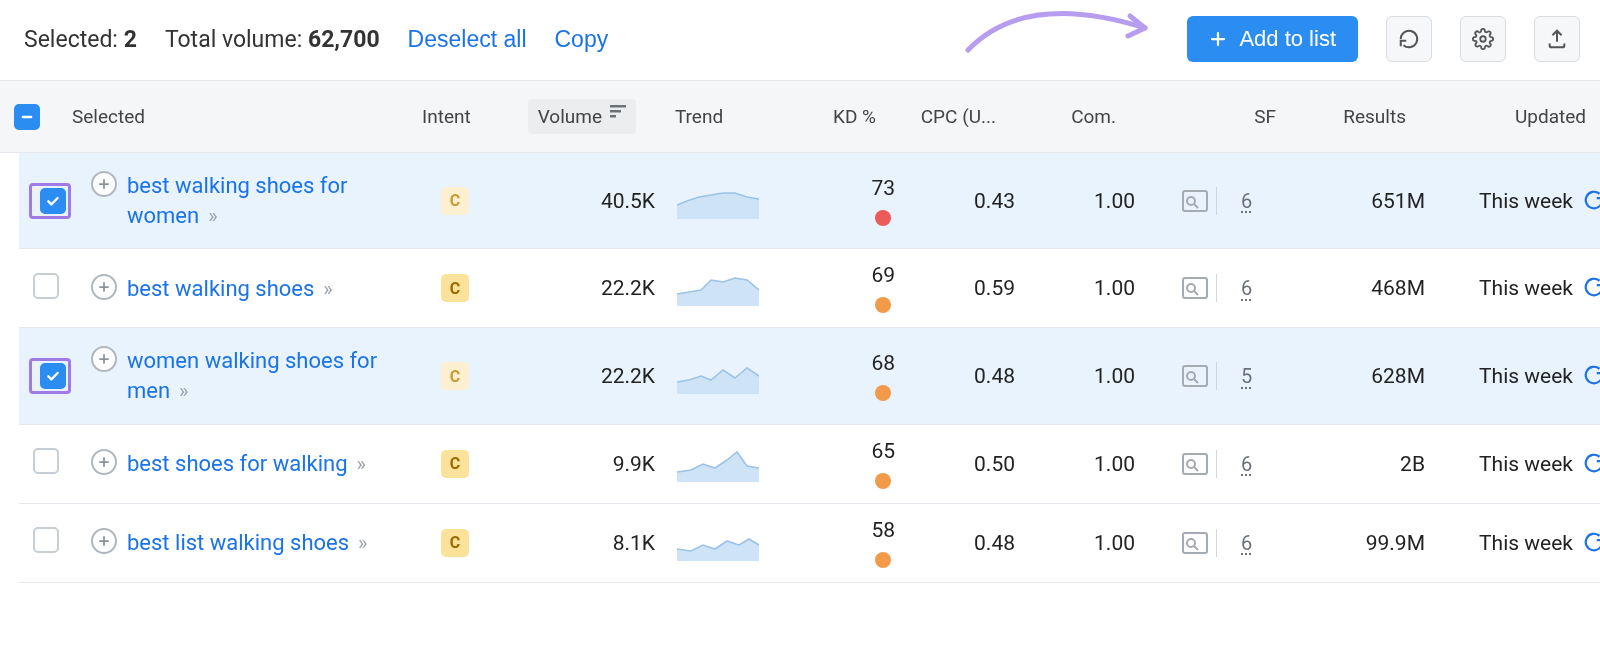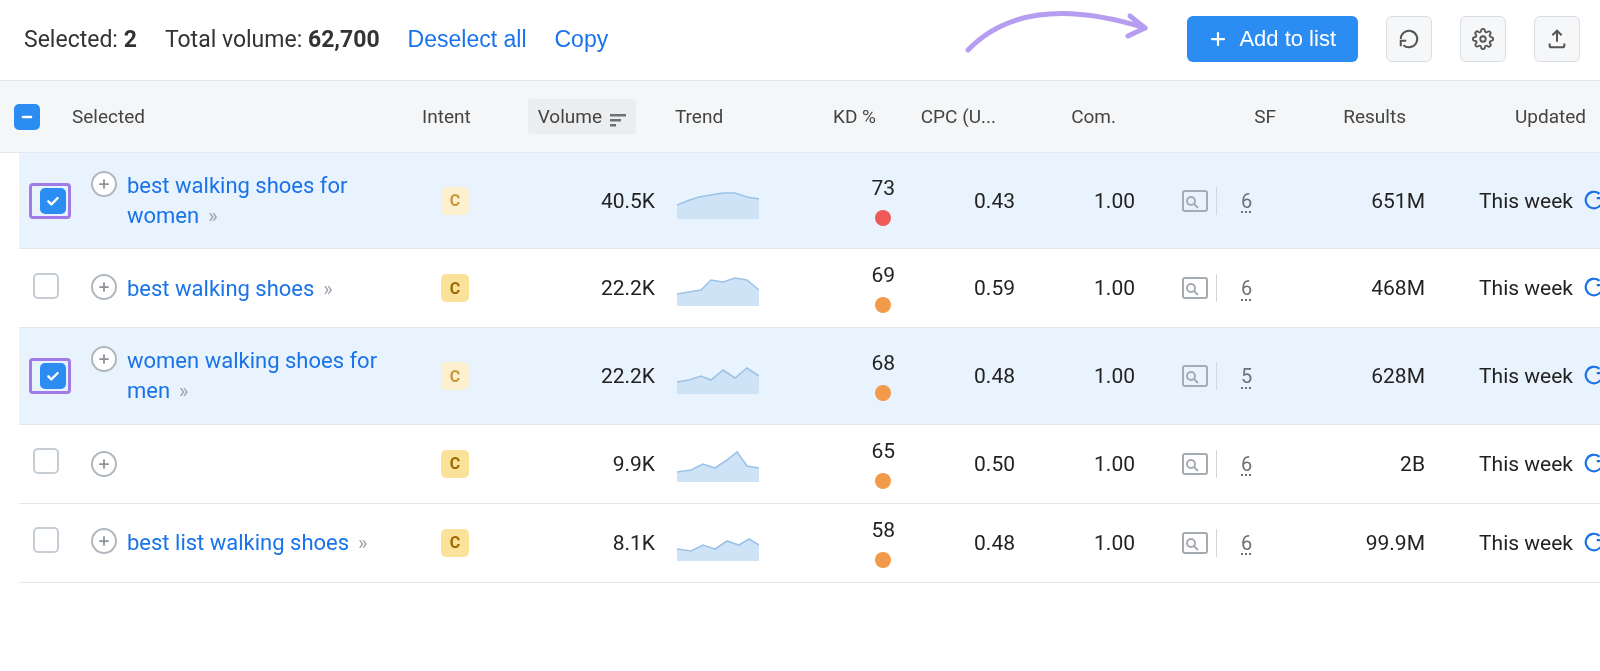--- a/index.html
+++ b/index.html
@@ -140,21 +140,21 @@
     font-size: 16px;
   }
   .intent-badge.faded { background: #fdf0d0; color: #c89a3a; }
 
   
   .vol-header {
     background: #ecedef;
     border-radius: 4px;
     padding: 6px 10px;
     display: inline-flex;
-    align-items: flex-end;
+    align-items: flex-start;
     gap: 8px;
   }
   .sort-icon { color: #6b7178; }
 
   
   .spark { width: 82px; height: 36px; }
 
   
   .kd-wrap { display: inline-flex; align-items: center; gap: 10px; flex-direction: column; }
   .kd-dot { width: 16px; height: 16px; border-radius: 50%; }
@@ -493,20 +493,24 @@
           
         </span>
       </span>
     </div>
     <div class="cell kw-cell">
       <span class="expand-btn">
         <svg width="14" height="14" viewBox="0 0 24 24" fill="none" stroke="currentColor" stroke-width="3" stroke-linecap="round">
               <path d="M12 5v14M5 12h14"></path>
             </svg>
       </span>
+      <span>
+        <a class="kw-text"><span class="kw-label">best shoes for walking</span></a>
+        <span class="kw-chevrons">»</span>
+      </span>
     </div>
     <div class="cell">
       <span class="intent-badge">C</span>
     </div>
     <div class="cell right">
           <span class="num vol-val">9.9K</span>
         </div>
     <div class="cell center">
       <svg class="spark" viewBox="0 0 82 36" preserveAspectRatio="none">
         <path class="spark-fill" fill="#cfe3f7" stroke="none" d="M0 26 L14 24 L26 18 L38 22 L50 14 L60 6 L70 20 L82 22 L82 36 L0 36 Z"></path>

